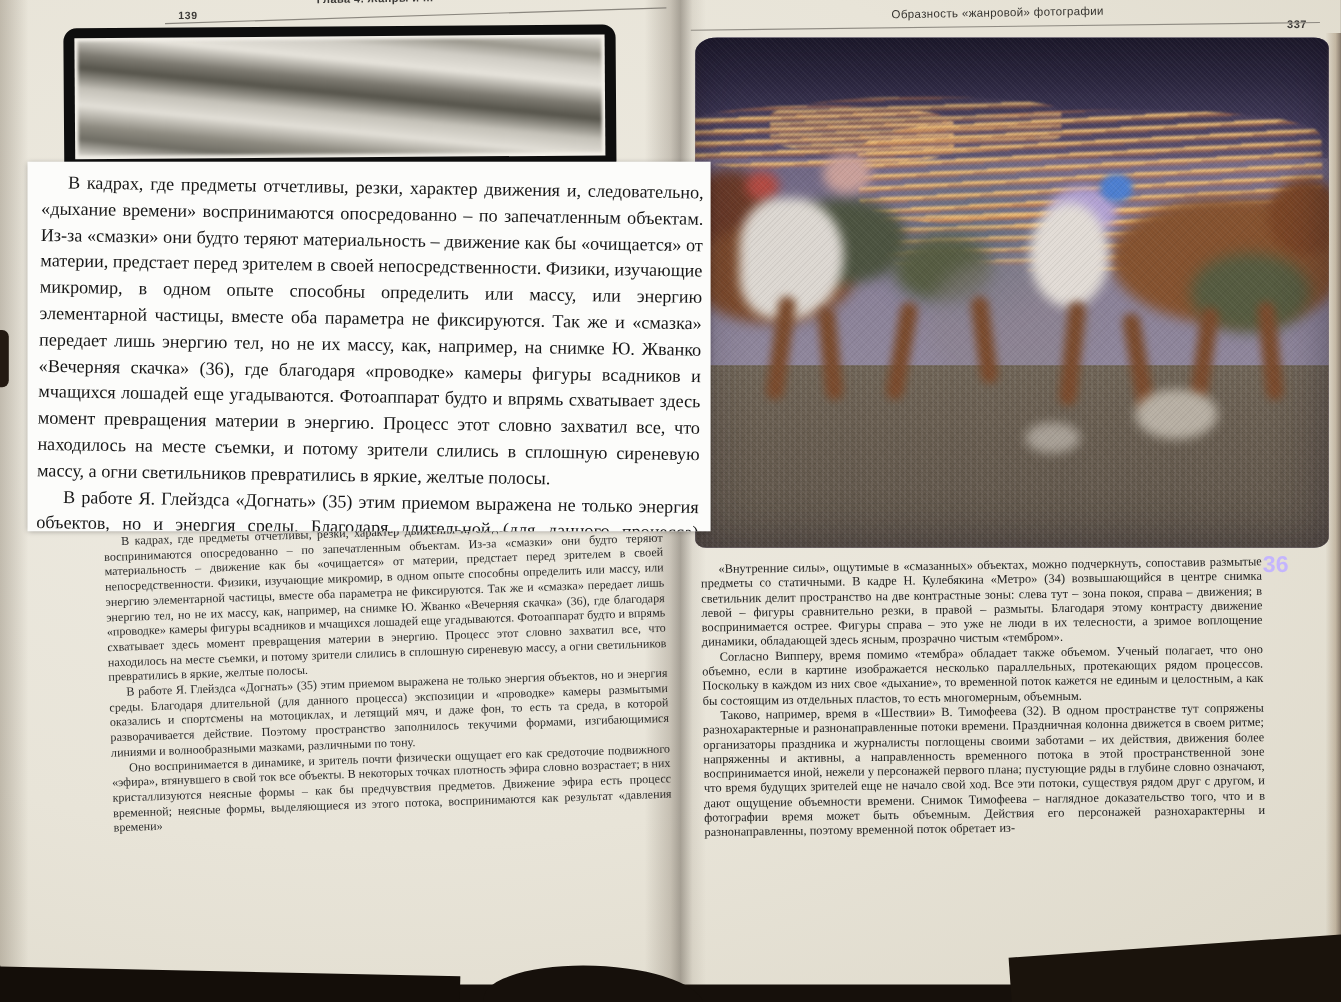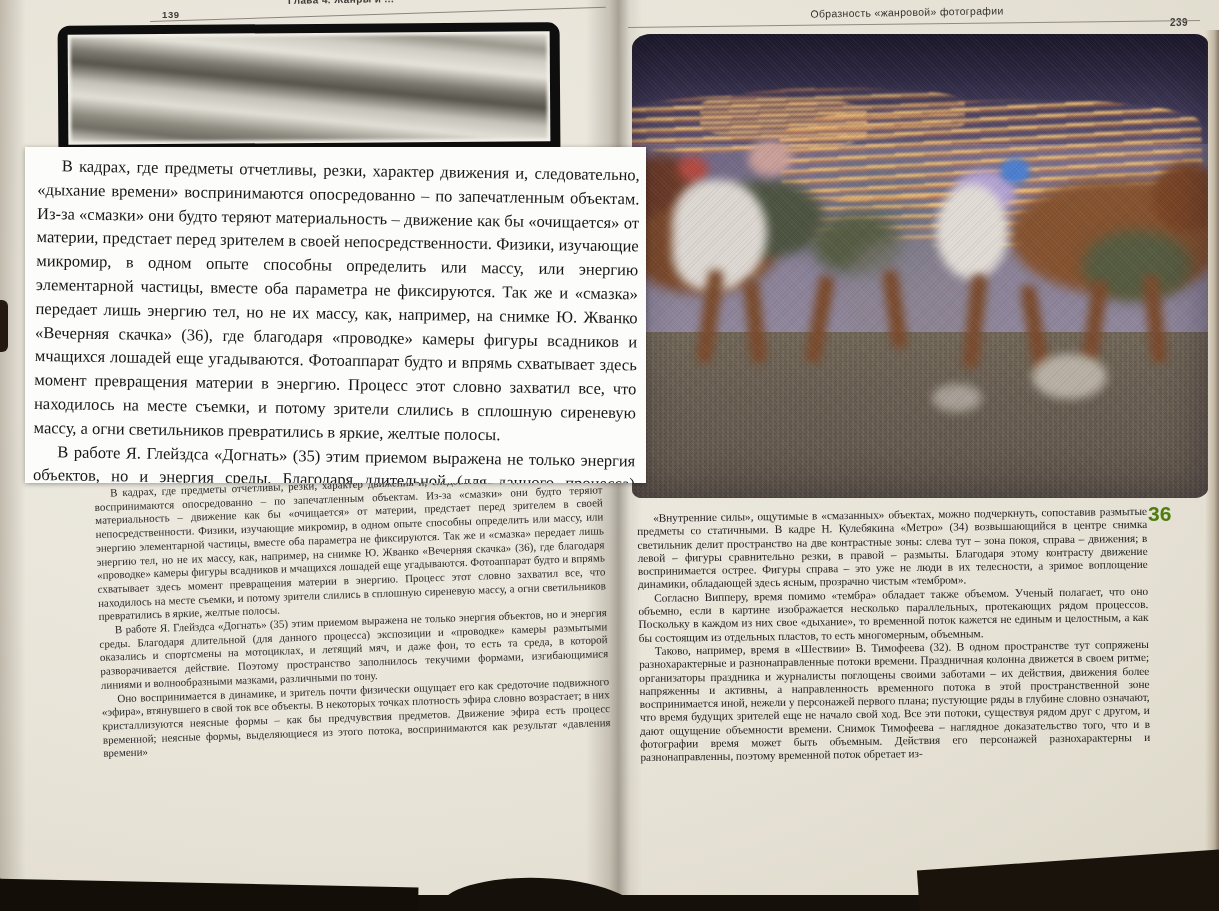--- a/index.html
+++ b/index.html
@@ -139,39 +139,39 @@
   .white-splash{left:400px;top:320px;width:75px;height:45px;background:#b8b0a4;filter:blur(5px);border-radius:50%;}
   .white-splash2{left:300px;top:350px;width:50px;height:28px;background:#a8a096;filter:blur(5px);border-radius:50%;}
   .p36-grain{left:0;top:0;right:0;bottom:0;
     background:
       repeating-linear-gradient(45deg, rgba(255,255,255,.04) 0 1px, rgba(255,255,255,0) 1px 3px),
       repeating-linear-gradient(-45deg, rgba(0,0,0,.05) 0 1px, rgba(0,0,0,0) 1px 3px);}
   .p36-vignette{left:0;top:0;right:0;bottom:0;box-shadow:inset 0 0 45px rgba(20,15,30,.45);}
   
   .fig-num{
     position:absolute;left:1148px;top:502px;z-index:3;
-    font-family:"Liberation Sans", sans-serif;font-weight:bold;font-size:21px;color:#4d7c0f;
+    font-family:"Liberation Sans", sans-serif;font-weight:bold;font-size:21px;color:#c4b5fd;
   }
   .right-body{
     position:absolute;left:637px;top:512px;width:510px;z-index:3;
     transform:rotate(-.8deg);transform-origin:0 0;
     font-size:11.3px;line-height:13.3px;color:#222;text-align:justify;
   }
   .right-body p{margin:0;text-indent:16px;}
 </style>
 </head>
 <body>
 
 <div class="paper"></div>
 
 <div class="runhead lp-num">139</div>
 <div class="runhead lp-chapter">Глава 4. Жанры и ...</div>
 <div class="lp-rule"></div>
 <div class="runhead rp-chapter">Образность «жанровой» фотографии</div>
-<div class="runhead rp-num">239</div>
+<div class="runhead rp-num">337</div>
 <div class="rp-rule"></div>
 
 <div class="photo35">
   <div class="photo35-mat">
     <div class="photo35-img"></div>
   </div>
 </div>
 
 <div class="left-body">
   <p>В кадрах, где предметы отчетливы, резки, характер движения и, следовательно, «дыхание времени» воспринимаются опосредованно – по запечатленным объектам. Из-за «смазки» они будто теряют материальность – движение как бы «очищается» от материи, предстает перед зрителем в своей непосредственности. Физики, изучающие микромир, в одном опыте способны определить или массу, или энергию элементарной частицы, вместе оба параметра не фиксируются. Так же и «смазка» передает лишь энергию тел, но не их массу, как, например, на снимке Ю. Жванко «Вечерняя скачка» (36), где благодаря «проводке» камеры фигуры всадников и мчащихся лошадей еще угадываются. Фотоаппарат будто и впрямь схватывает здесь момент превращения материи в энергию. Процесс этот словно захватил все, что находилось на месте съемки, и потому зрители слились в сплошную сиреневую массу, а огни светильников превратились в яркие, желтые полосы.</p>

